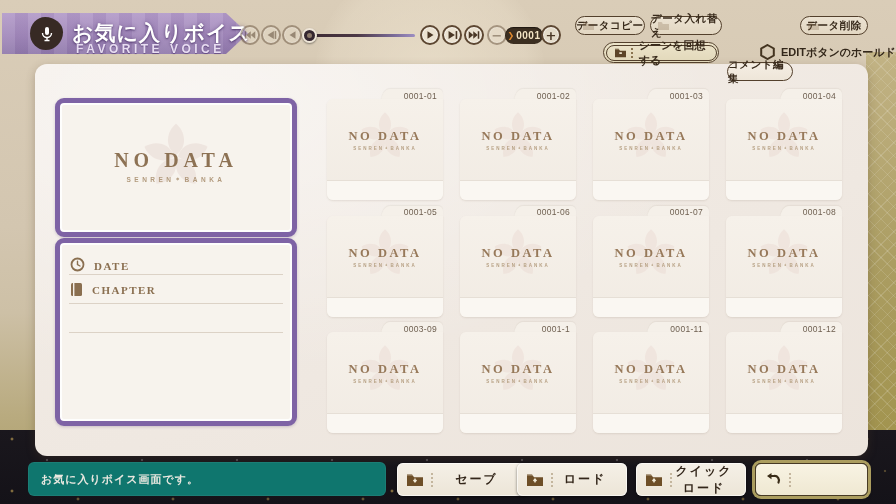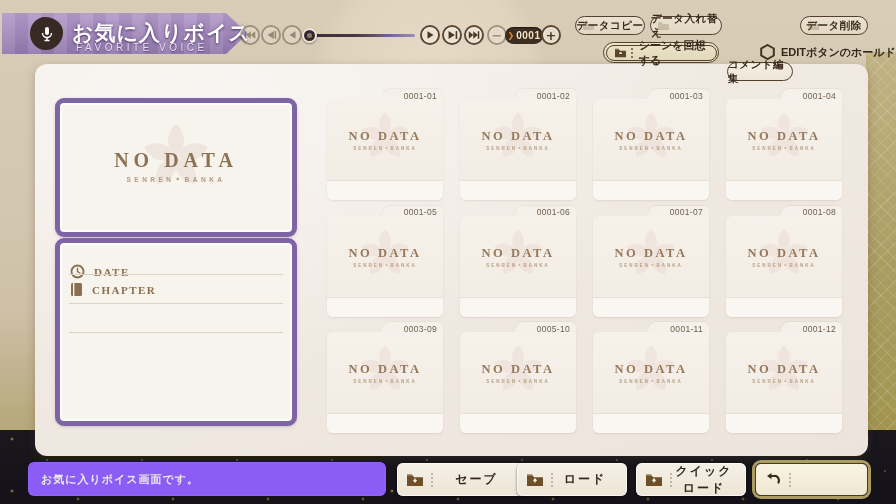--- a/index.html
+++ b/index.html
@@ -53,21 +53,21 @@
     position:absolute; left:30px; top:17px; width:33px; height:33px;
     background:#372a24; border-radius:46% 54% 52% 48%/ 50% 46% 54% 50%;
     display:flex; align-items:center; justify-content:center;
   }
   .title-jp {
     position:absolute; left:72px; top:19px; font-size:21px; font-weight:bold; color:#ffffff;
     font-family:"Liberation Serif","DejaVu Serif",serif; letter-spacing:1px;
     text-shadow:0 1px 2px rgba(70,45,100,.85), 0 0 4px rgba(70,45,100,.4);
   }
   .title-en {
-    position:absolute; left:76px; top:42px; font-size:10px; font-weight:normal; color:#e8ddf2;
+    position:absolute; left:76px; top:42px; font-size:12px; font-weight:bold; color:#e8ddf2;
     letter-spacing:3.5px; text-shadow:0 1px 1px rgba(70,45,100,.6);
   }
   
   .circle-btn {
     position:absolute; width:20px; height:20px; border:2px solid #5d4732; border-radius:50%;
     background:rgba(250,245,235,.35); display:flex; align-items:center; justify-content:center;
     box-shadow:inset 0 0 0 1px rgba(255,255,255,.55);
   }
   .circle-btn svg { display:block; }
   .dim { opacity:.45; }
@@ -147,21 +147,21 @@
   }
   .slot-brand { margin-top:2px; font-size:4.5px; letter-spacing:2px; color:#bba astronomical; color:#b8a astronomical; color:#b7a184; font-weight:bold; }
   .slot-strip {
     position:absolute; left:0; right:0; bottom:0; height:20px;
     background:#faf7f2; border-top:1px solid #e6dfd6; border-radius:0 0 6px 6px;
   }
   .slot-wm { position:absolute; left:50%; top:38%; transform:translate(-50%,-50%); opacity:.45; }
   
   .msg-box {
     position:absolute; left:28px; top:462px; width:358px; height:34px; border-radius:6px;
-    background:#8b5cf6; display:flex; align-items:center; padding-left:13px;
+    background:#0f766e; display:flex; align-items:center; padding-left:13px;
     box-shadow:inset 0 0 0 1px rgba(255,255,255,.05);
   }
   .msg-box span { color:#eae8e0; font-size:11px; font-weight:bold; letter-spacing:1px; }
   .f-btn {
     position:absolute; top:463px; height:33px; border-radius:6px;
     background:linear-gradient(180deg,#f5f0e7,#ece5d7);
     box-shadow:0 1px 3px rgba(0,0,0,.5), inset 0 0 0 1px rgba(255,255,255,.6);
     display:flex; align-items:center; padding:0 10px;
   }
   .f-btn .sep { width:0; height:14px; border-left:2px dotted #c4b69e; margin:0 0 0 8px; }
@@ -190,21 +190,21 @@
         <path transform="rotate(288)" d="M0,-34 C10,-26 12,-10 0,-2 C-12,-10 -10,-26 0,-34"></path>
       </g>
     </svg>
     <div class="thumb-center">
       <div class="nodata-lg">NO DATA</div>
       <div class="brand-sm">SENREN＊BANKA</div>
     </div>
   </div>
 
   <div class="pbox info-box">
-    <div class="info-row" style="top:14px;">
+    <div class="info-row" style="top:0;align-items:flex-end;">
       <svg width="15" height="15" viewBox="0 0 15 15">
         <circle cx="7.5" cy="7.5" r="6" fill="none" stroke="#8a6f50" stroke-width="1.8"></circle>
         <path d="M7.5 4.2 V7.7 L10 9" fill="none" stroke="#8a6f50" stroke-width="1.4" stroke-linecap="round"></path>
       </svg>
       <span class="lbl c-brown">DATE</span>
     </div>
     <div class="info-div" style="top:31px;"></div>
     <div class="info-row" style="top:32px;">
       <svg width="13" height="15" viewBox="0 0 13 15">
         <rect x="1" y="1" width="11" height="13" rx="1.5" fill="#8a6f50"></rect>
@@ -401,21 +401,21 @@
       </svg>
       <div class="slot-center">
         <div class="slot-nodata">NO DATA</div>
         <div class="slot-brand">SENREN＊BANKA</div>
       </div>
       <div class="slot-strip"></div>
     </div>
   </div>
       <div class="slot" style="left: 425px; top: 258px;">
     <div class="slot-tab">
-      <span class="slot-id">0005-10</span>
+      <span class="slot-id">0001-1</span>
     </div>
     <div class="slot-body">
       <svg class="slot-wm" width="58" height="58" viewBox="-40 -40 80 80">
         <g fill="#ead9d2">
           <path transform="rotate(0)" d="M0,-34 C10,-26 12,-10 0,-2 C-12,-10 -10,-26 0,-34"></path>
           <path transform="rotate(72)" d="M0,-34 C10,-26 12,-10 0,-2 C-12,-10 -10,-26 0,-34"></path>
           <path transform="rotate(144)" d="M0,-34 C10,-26 12,-10 0,-2 C-12,-10 -10,-26 0,-34"></path>
           <path transform="rotate(216)" d="M0,-34 C10,-26 12,-10 0,-2 C-12,-10 -10,-26 0,-34"></path>
           <path transform="rotate(288)" d="M0,-34 C10,-26 12,-10 0,-2 C-12,-10 -10,-26 0,-34"></path>
         </g>

